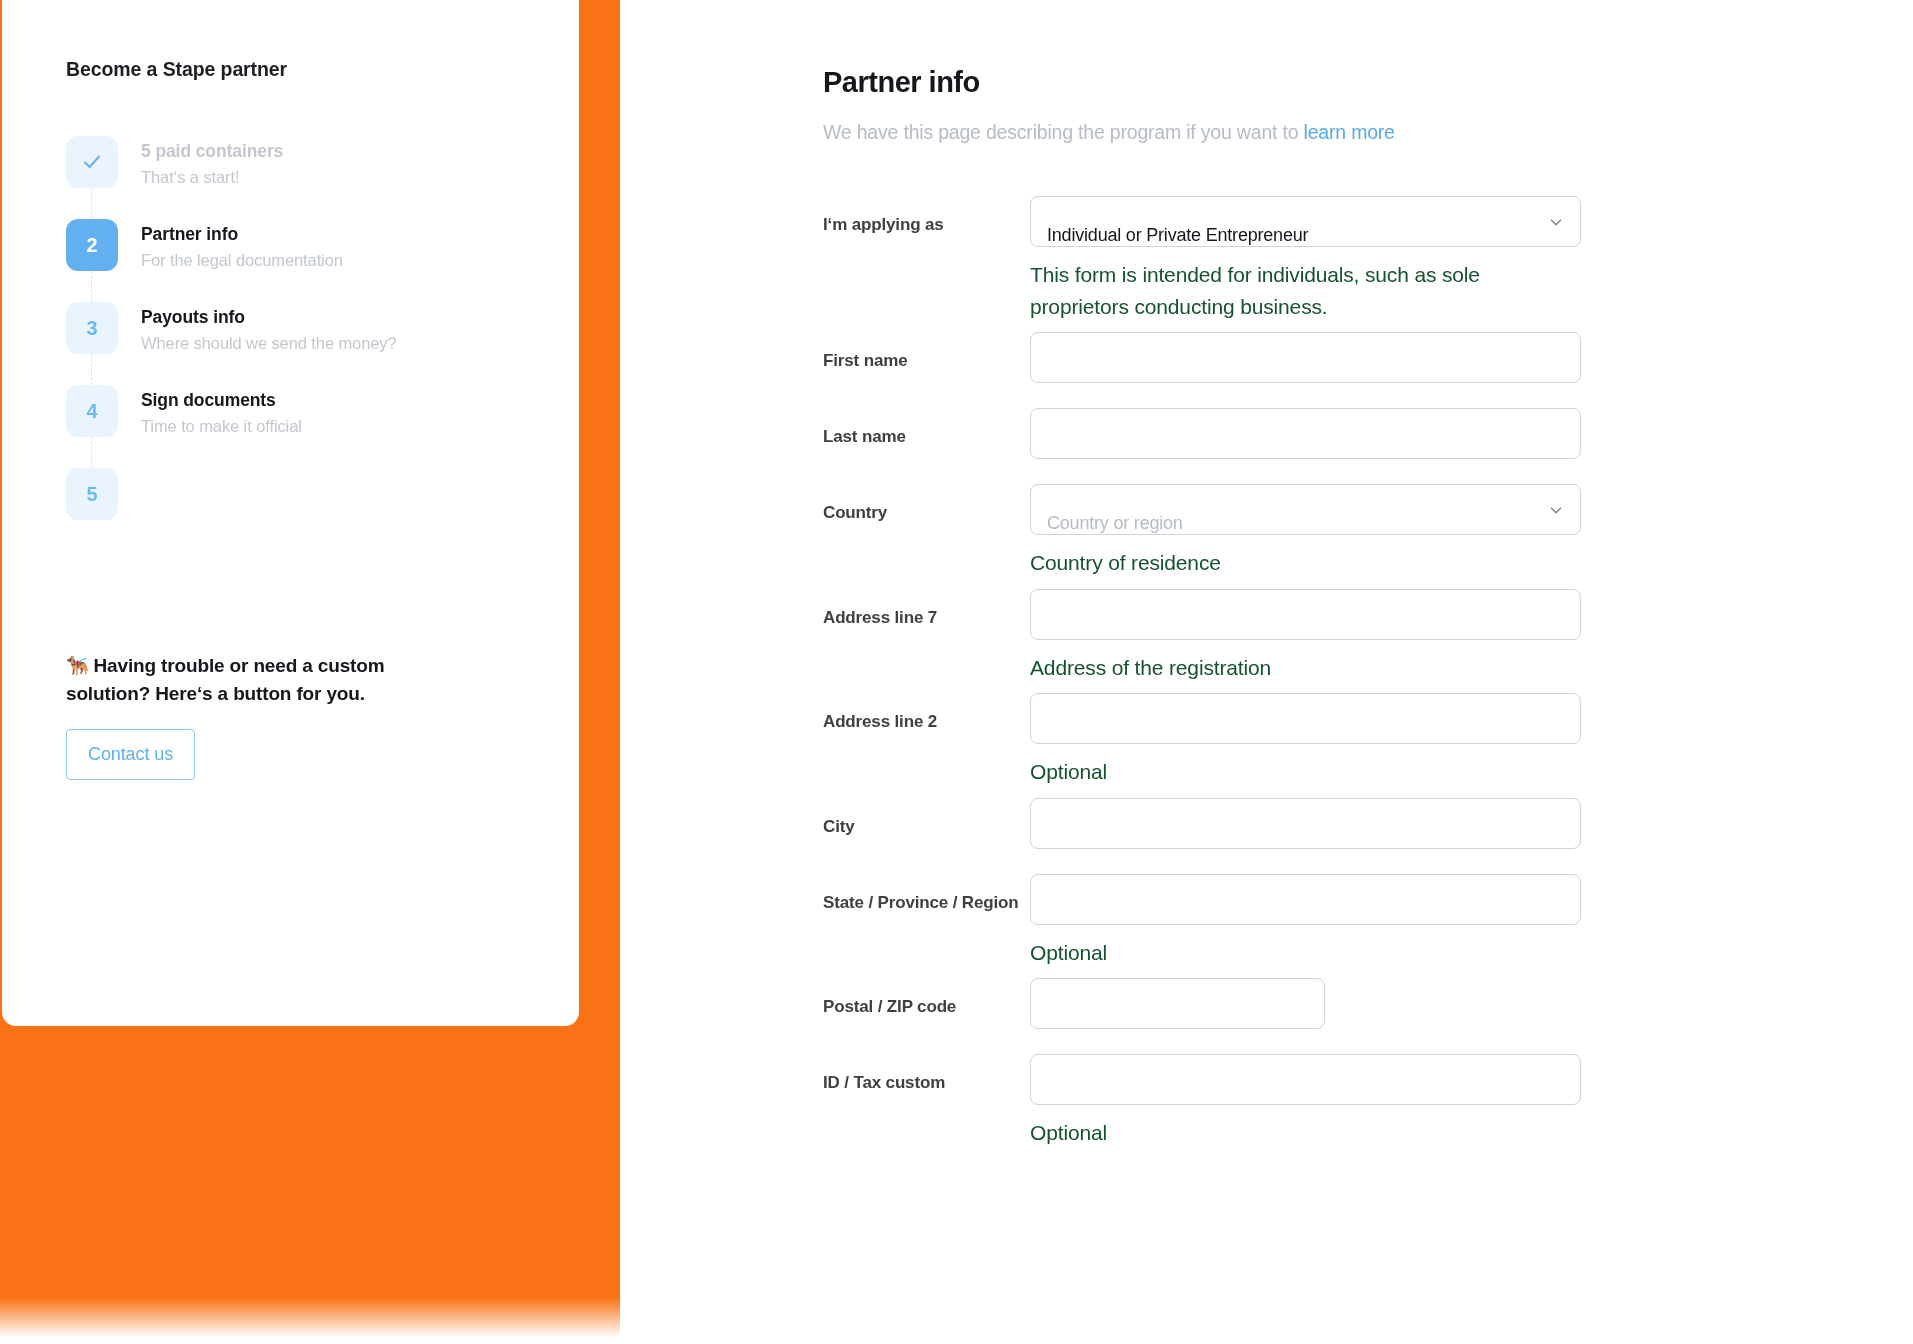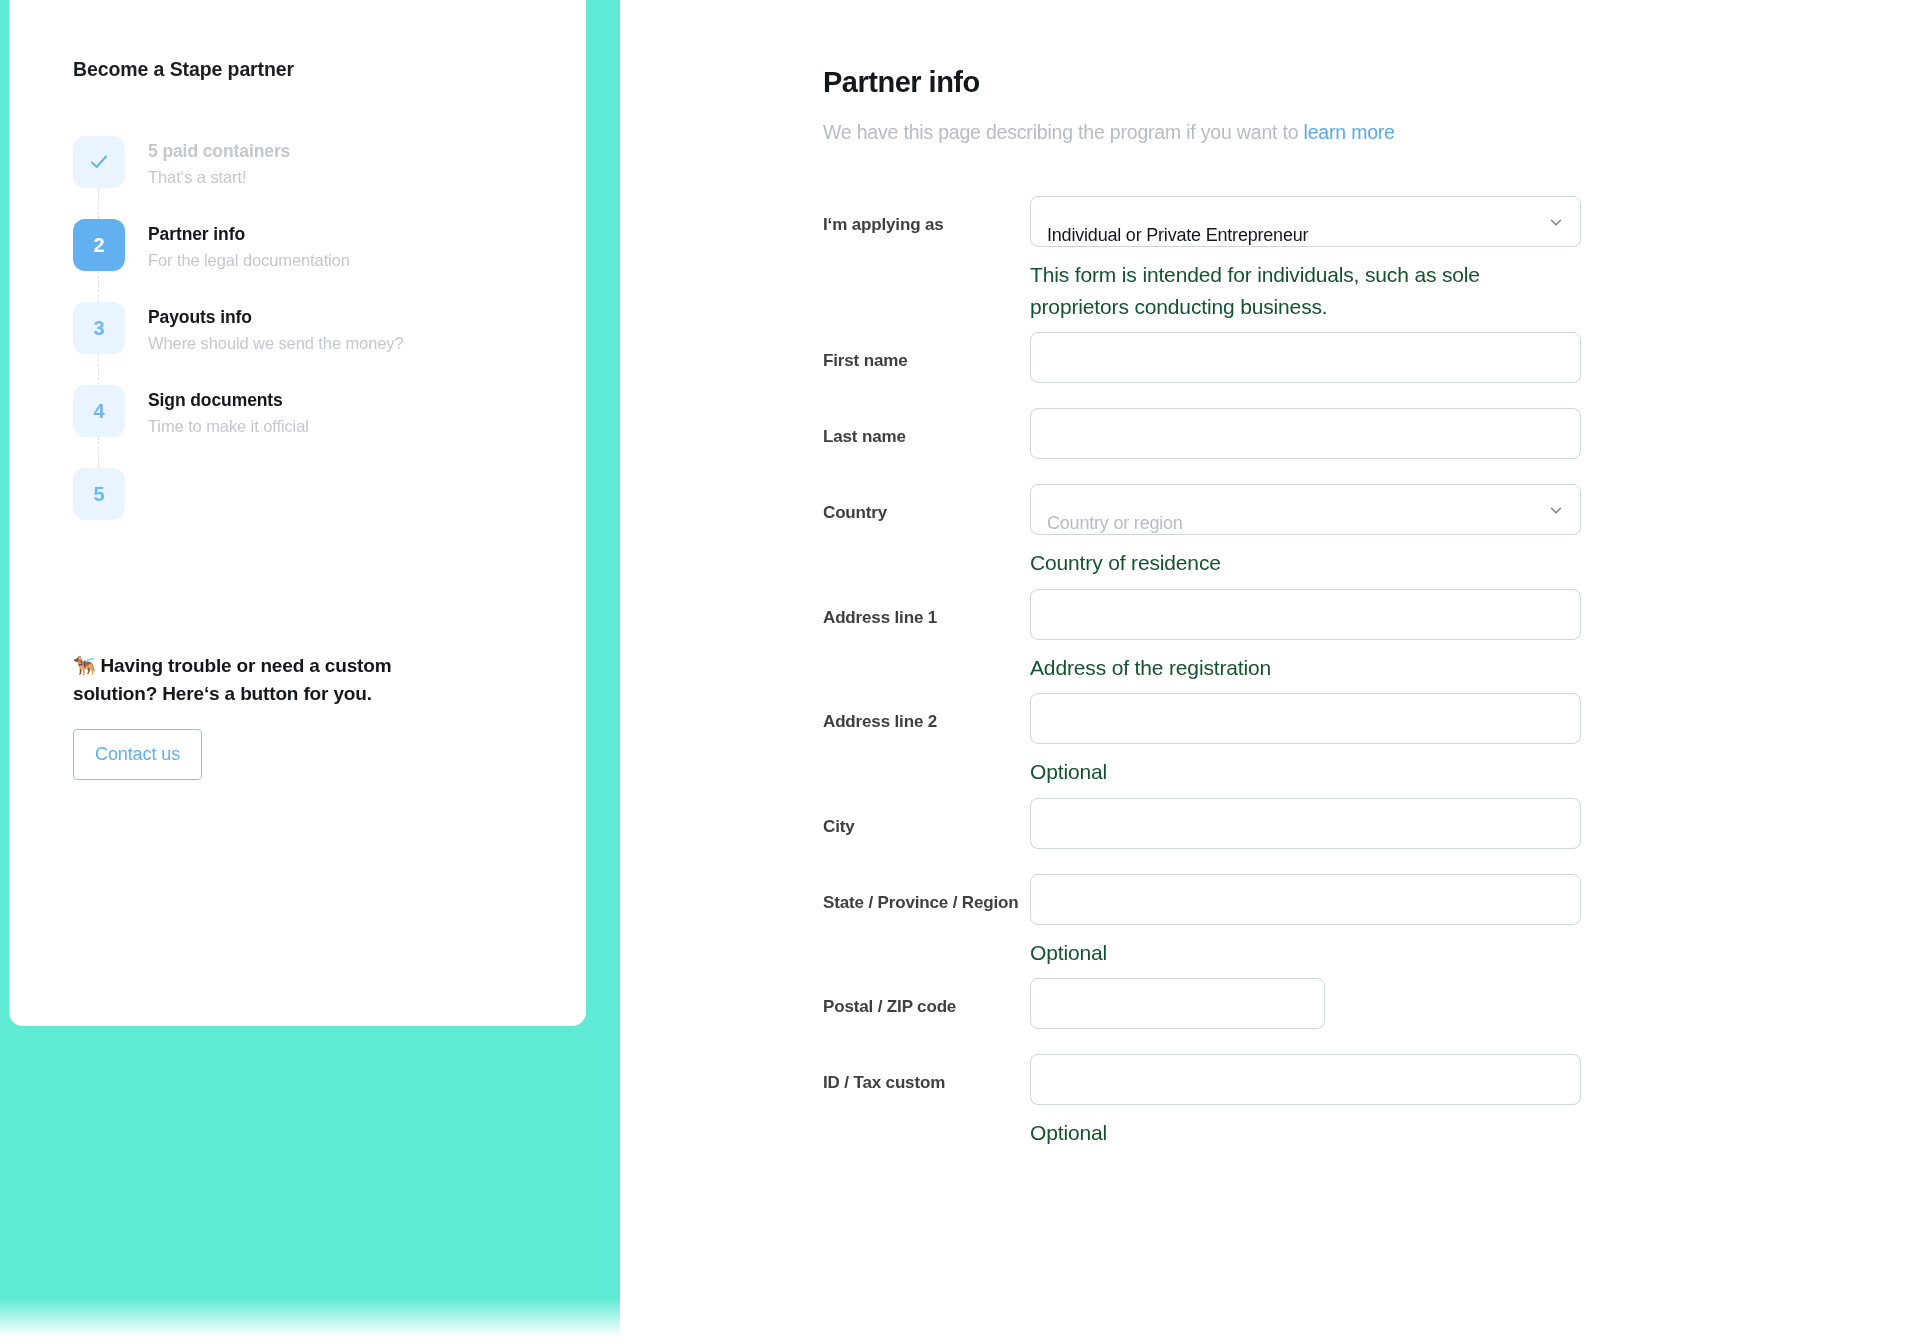--- a/index.html
+++ b/index.html
@@ -22,22 +22,22 @@
     display: flex;
     background: #ffffff;
   }
 
   
   .left-pane {
     position: relative;
     width: 620px;
     flex: 0 0 620px;
     height: 1344px;
-    background: #5eead4;
-    padding: 0 0 0 9px;
+    background: #f97316;
+    padding: 0 0 0 2px;
   }
 
   .left-card {
     position: relative;
     width: 577px;
     height: 1026px;
     background: #ffffff;
     border-radius: 0 0 14px 14px;
     padding: 58px 0 0 64px;
   }
@@ -356,21 +356,21 @@
             <div class="field select">
               <span class="ph">Country or region</span>
               <svg class="chev" width="18" height="18" viewBox="0 0 20 20" fill="none" aria-hidden="true">
                 <path d="M5 8 L10 13 L15 8" stroke="#7c838d" stroke-width="1.6" stroke-linecap="round" stroke-linejoin="round"></path>
               </svg>
             </div>
             <div class="hint">Country of residence</div>
           </div>
         </div>
         <div class="row">
-          <label class="row-label">Address line 1</label>
+          <label class="row-label">Address line 7</label>
           <div class="row-control">
             <div class="field"></div>
             <div class="hint">Address of the registration</div>
           </div>
         </div>
         <div class="row">
           <label class="row-label">Address line 2</label>
           <div class="row-control">
             <div class="field"></div>
             <div class="hint">Optional</div>

